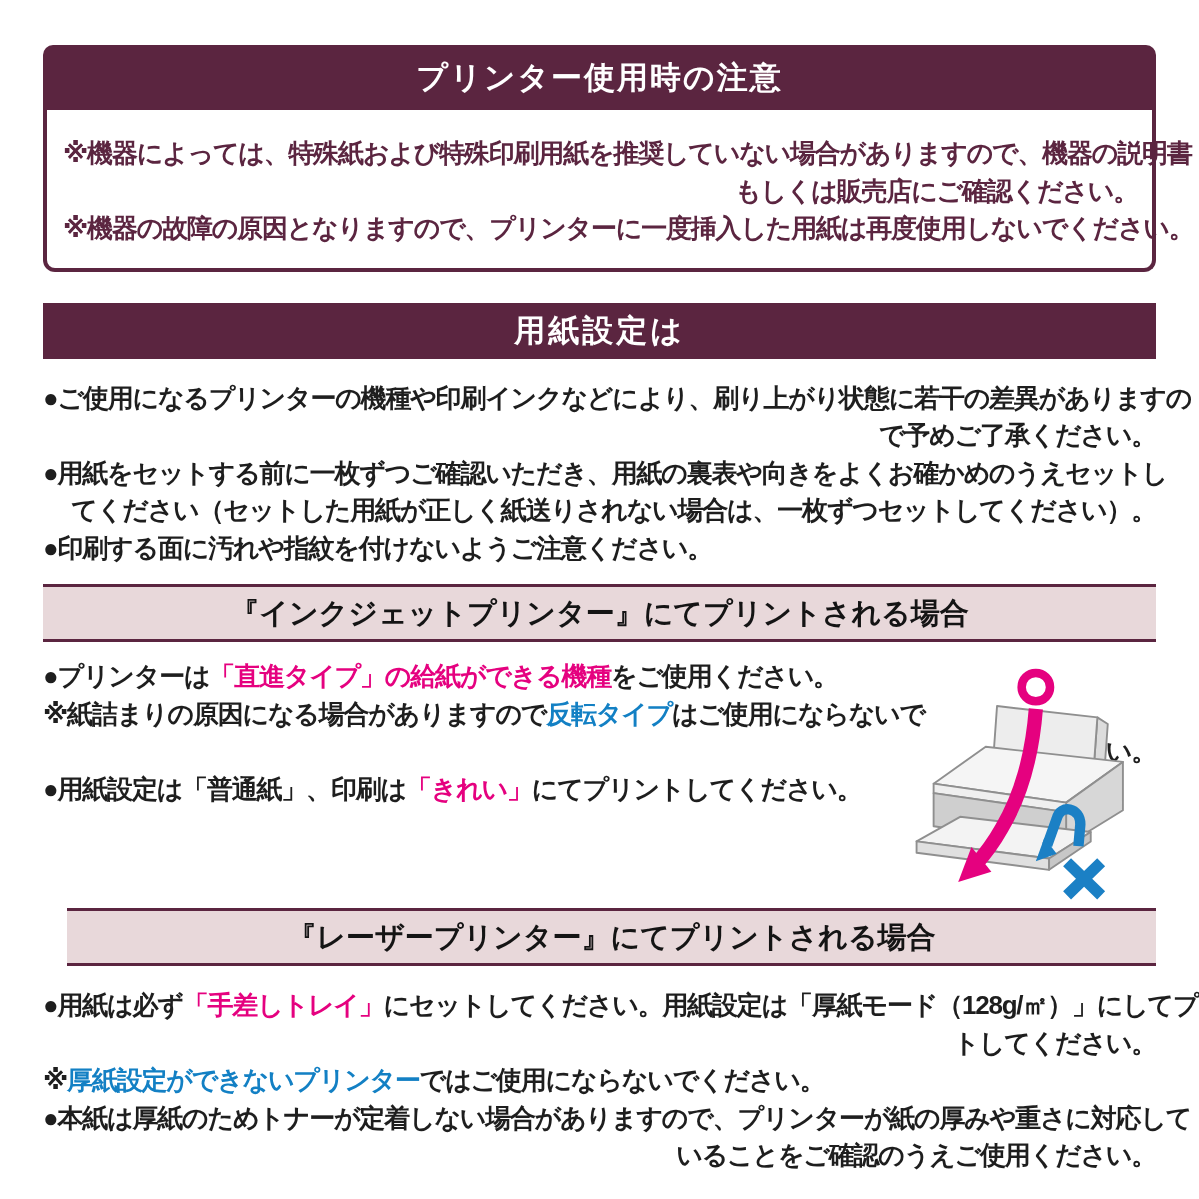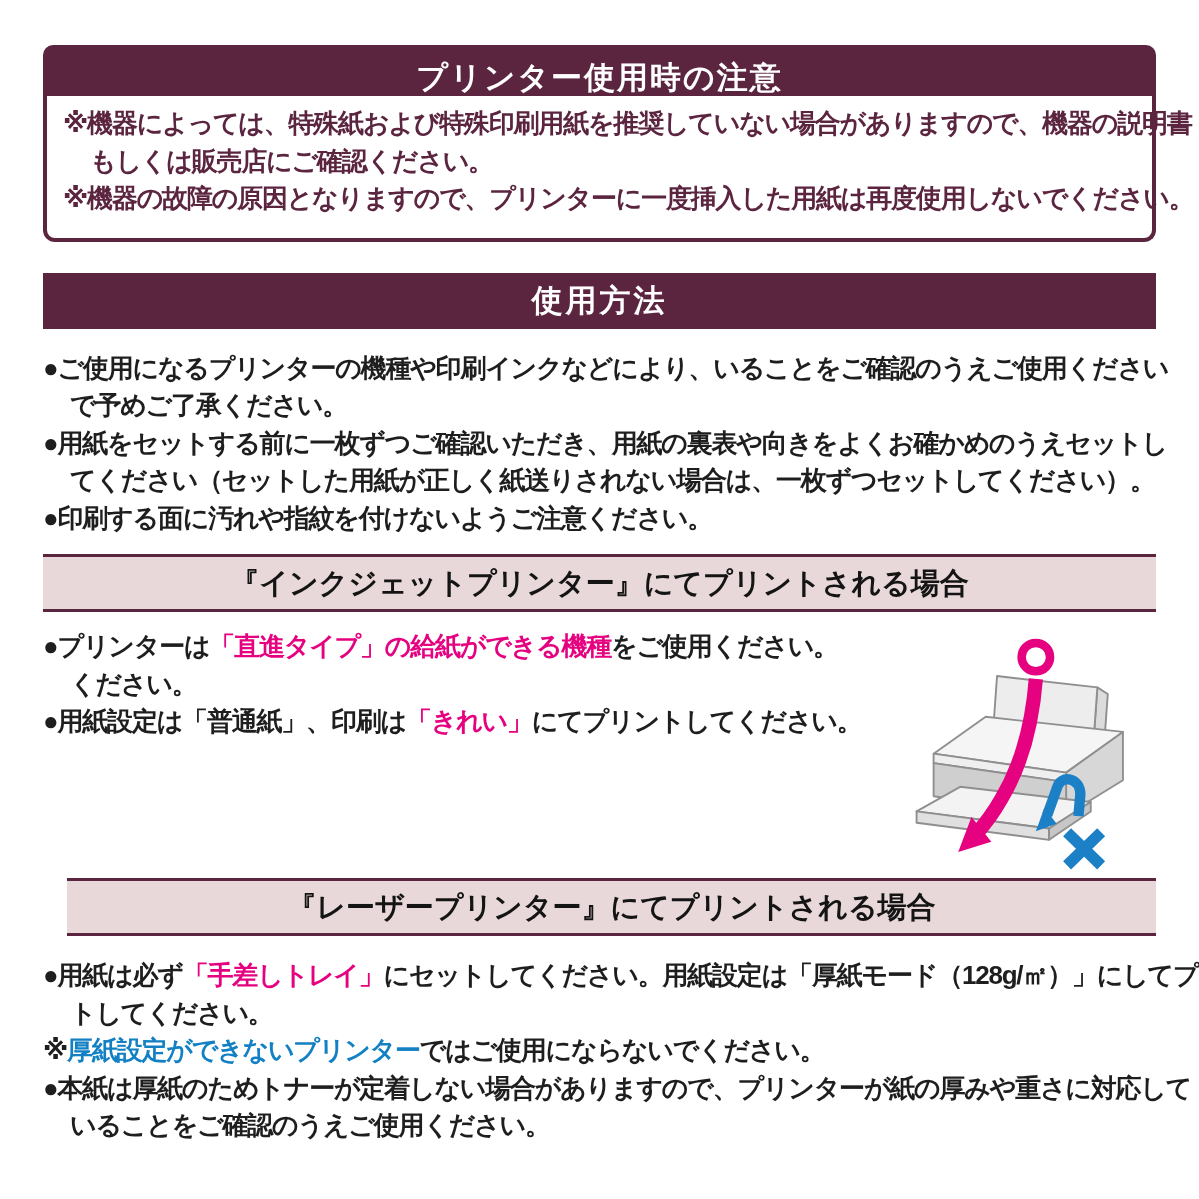--- a/index.html
+++ b/index.html
@@ -6,44 +6,44 @@
   body{
     width:1199px;height:1199px;background:#ffffff;overflow:hidden;
     font-family:"Liberation Sans","DejaVu Sans",sans-serif;
     -webkit-font-smoothing:antialiased;
   }
   .page{position:relative;width:1199px;height:1199px;overflow:hidden;}
   .inner{margin:0 43px;padding-top:45px;}
 
   
   .notice-header{
-    height:51px;line-height:65px;background:var(--maroon);
+    height:65px;line-height:65px;background:var(--maroon);
     border-radius:10px 10px 0 0;text-align:center;
     color:#ffffff;font-size:31px;font-weight:700;letter-spacing:2px;
   }
   .notice-box{
     border:4px solid var(--maroon);border-top:none;
     border-radius:0 0 12px 12px;background:#ffffff;
-    padding:9px 14px 20px 16px;
+    padding:25px 14px 20px 16px;
   }
   .notice-box .line{color:var(--maroon);}
 
   
   .section-bar{
     margin-top:31px;height:56px;line-height:56px;background:var(--maroon);
     text-align:center;color:#ffffff;font-size:31px;font-weight:700;letter-spacing:3px;
   }
 
   
   .lines{margin-top:21px;}
   .line{
     height:37.5px;line-height:37.5px;white-space:nowrap;
     font-size:26px;font-weight:600;letter-spacing:-1.2px;color:#1e1e1e;
   }
-  .line.indent{padding-left:27px;}
+  .line.indent{padding-left:27px;text-align:right;}
 
   
   .sub-banner{
     border-top:3px solid var(--maroon);border-bottom:3px solid var(--maroon);
     background:var(--banner);height:52px;line-height:52px;text-align:center;
     color:#141414;font-size:29px;font-weight:700;letter-spacing:0;
   }
   .sub-banner.inkjet{margin-top:17px;}
   .sub-banner.laser{margin-top:60px;margin-left:24px;}
 
@@ -64,38 +64,39 @@
         <div class="lines" style="margin-top:0">
             <div class="line"><span>※機器によっては、特殊紙および特殊印刷用紙を推奨していない場合がありますので、機器の説明書</span></div>
             <div class="line indent"><span>もしくは販売店にご確認ください。</span></div>
             <div class="line"><span>※機器の故障の原因となりますので、プリンターに一度挿入した用紙は再度使用しないでください。</span></div>
           </div>
       </div>
     </section>
 
     <section>
       <div class="section-bar">
-        <span>使用方法</span>
+        <span>用紙設定は</span>
       </div>
       <div class="lines">
-          <div class="line"><span>●ご使用になるプリンターの機種や印刷インクなどにより、いることをご確認のうえご使用ください</span></div>
+          <div class="line"><span>●ご使用になるプリンターの機種や印刷インクなどにより、刷り上がり状態に若干の差異がありますの</span></div>
           <div class="line indent"><span>で予めご了承ください。</span></div>
           <div class="line"><span>●用紙をセットする前に一枚ずつご確認いただき、用紙の裏表や向きをよくお確かめのうえセットし</span></div>
           <div class="line indent"><span>てください（セットした用紙が正しく紙送りされない場合は、一枚ずつセットしてください）。</span></div>
           <div class="line"><span>●印刷する面に汚れや指紋を付けないようご注意ください。</span></div>
         </div>
     </section>
 
     <section>
       <div class="sub-banner inkjet">
         <span>『インクジェットプリンター』にてプリントされる場合</span>
       </div>
       <div class="inkjet-content">
         <div class="lines" style="margin-top:16px">
             <div class="line"><span>●プリンターは</span><span style="color: rgb(229, 1, 127);">「直進タイプ」の給紙ができる機種</span><span>をご使用ください。</span></div>
+            <div class="line"><span>※紙詰まりの原因になる場合がありますので</span><span style="color: rgb(19, 128, 196);">反転タイプ</span><span>はご使用にならないで</span></div>
             <div class="line indent"><span>ください。</span></div>
             <div class="line"><span>●用紙設定は「普通紙」、印刷は</span><span style="color: rgb(229, 1, 127);">「きれい」</span><span>にてプリントしてください。</span></div>
           </div>
 
         <svg class="printer-illustration" width="258" height="248" viewBox="0 0 270 262" xmlns="http://www.w3.org/2000/svg">
 
           <g>
             <polygon points="203,67 214,74 210,130 199,123" fill="#dcdcdc" stroke="#8f8f8f" stroke-width="2" stroke-linejoin="round"></polygon>
             <polygon points="97,55 203,67 199,123 93,111" fill="#ededed" stroke="#8f8f8f" stroke-width="2" stroke-linejoin="round"></polygon>
           </g>

